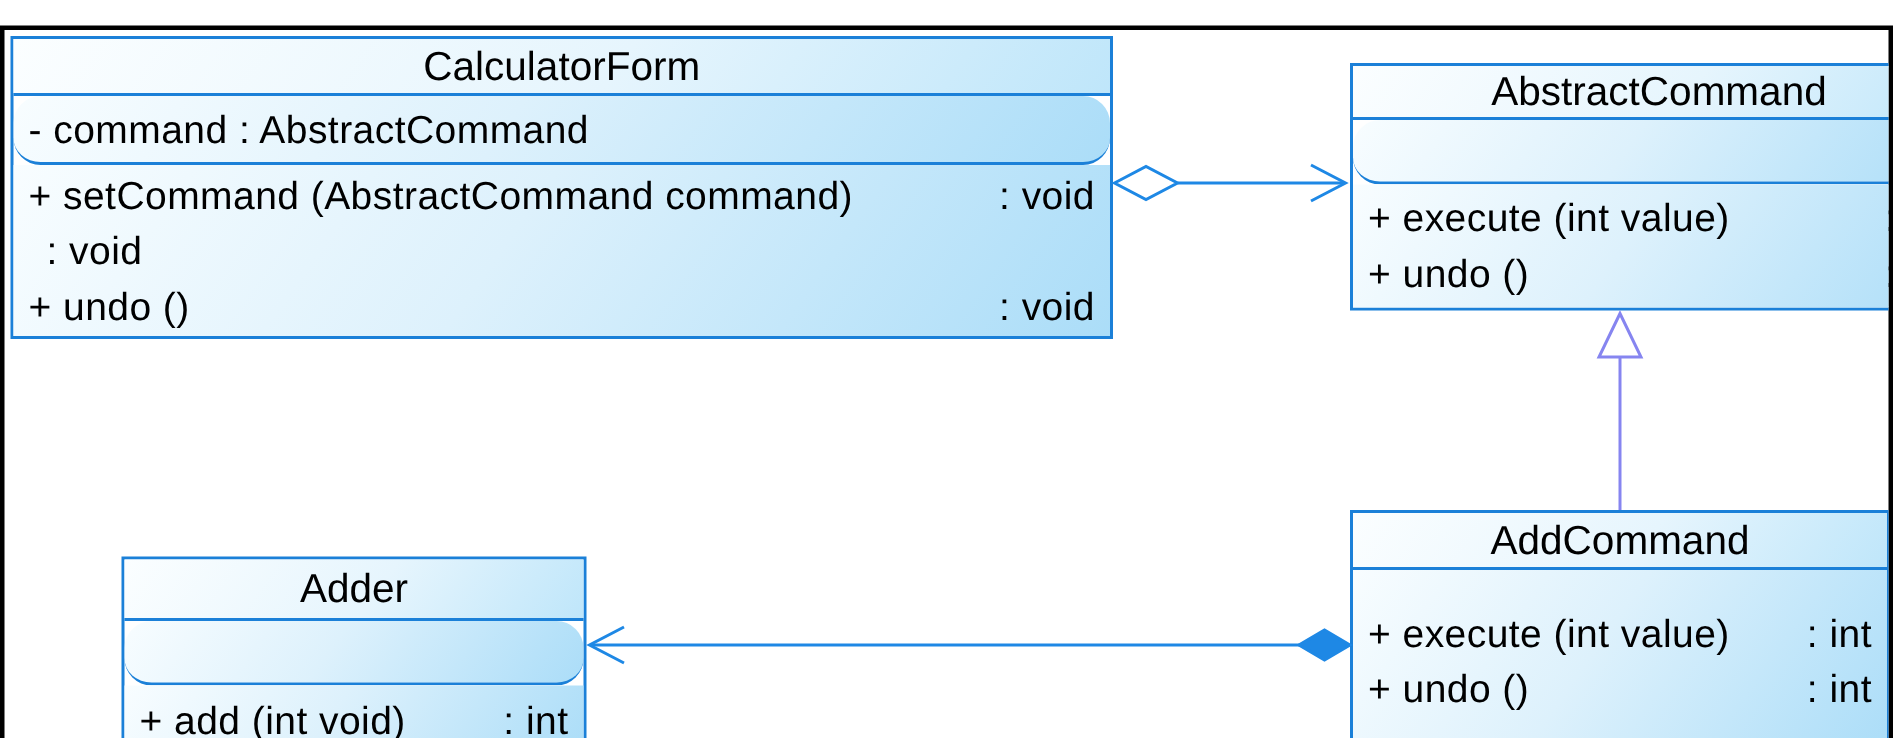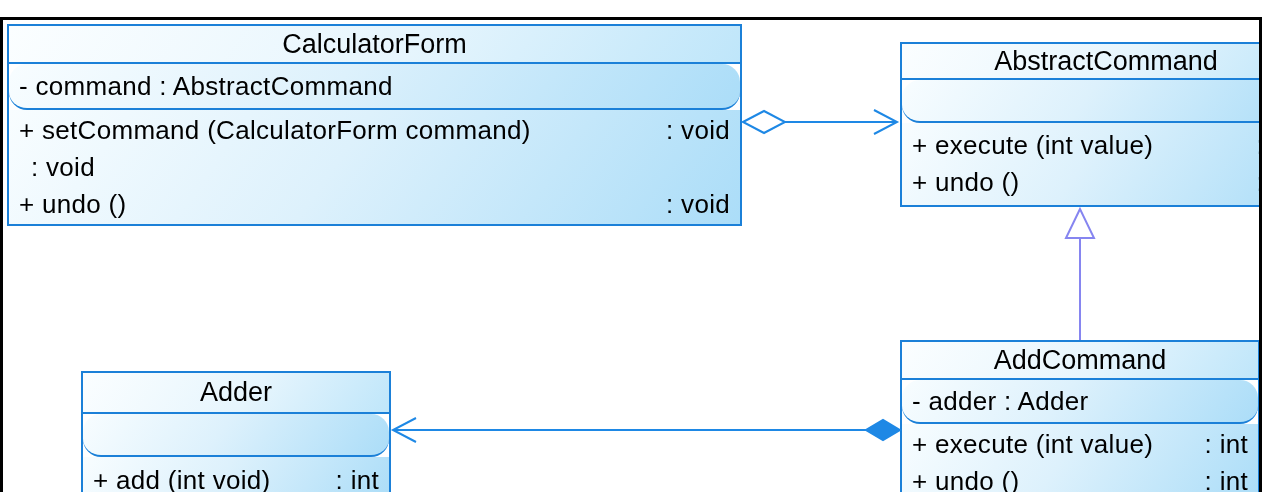--- a/index.html
+++ b/index.html
@@ -55,21 +55,21 @@
 
   <div class="uml-class" id="cls-calculator">
     <div class="compartment cls-title">CalculatorForm</div>
     <div class="compartment cls-attrs">
       <div class="row">
         <span>- command : AbstractCommand</span>
       </div>
     </div>
     <div class="compartment cls-methods">
       <div class="row">
-        <span class="sig">+ setCommand (CalculatorForm command)</span>
+        <span class="sig">+ setCommand (AbstractCommand command)</span>
         <span class="ret">: void</span>
       </div>
       <div class="row">
         <span class="ret">: void</span>
       </div>
       <div class="row">
         <span class="sig">+ undo ()</span>
         <span class="ret">: void</span>
       </div>
     </div>
@@ -85,25 +85,20 @@
       </div>
       <div class="row">
         <span class="sig">+ undo ()</span>
         <span class="ret">: int</span>
       </div>
     </div>
   </div>
 
   <div class="uml-class" id="cls-add">
     <div class="compartment cls-title">AddCommand</div>
-    <div class="compartment cls-attrs">
-      <div class="row">
-        <span>- adder : Adder</span>
-      </div>
-    </div>
     <div class="compartment cls-methods">
       <div class="row">
         <span class="sig">+ execute (int value)</span>
         <span class="ret">: int</span>
       </div>
       <div class="row">
         <span class="sig">+ undo ()</span>
         <span class="ret">: int</span>
       </div>
     </div>

